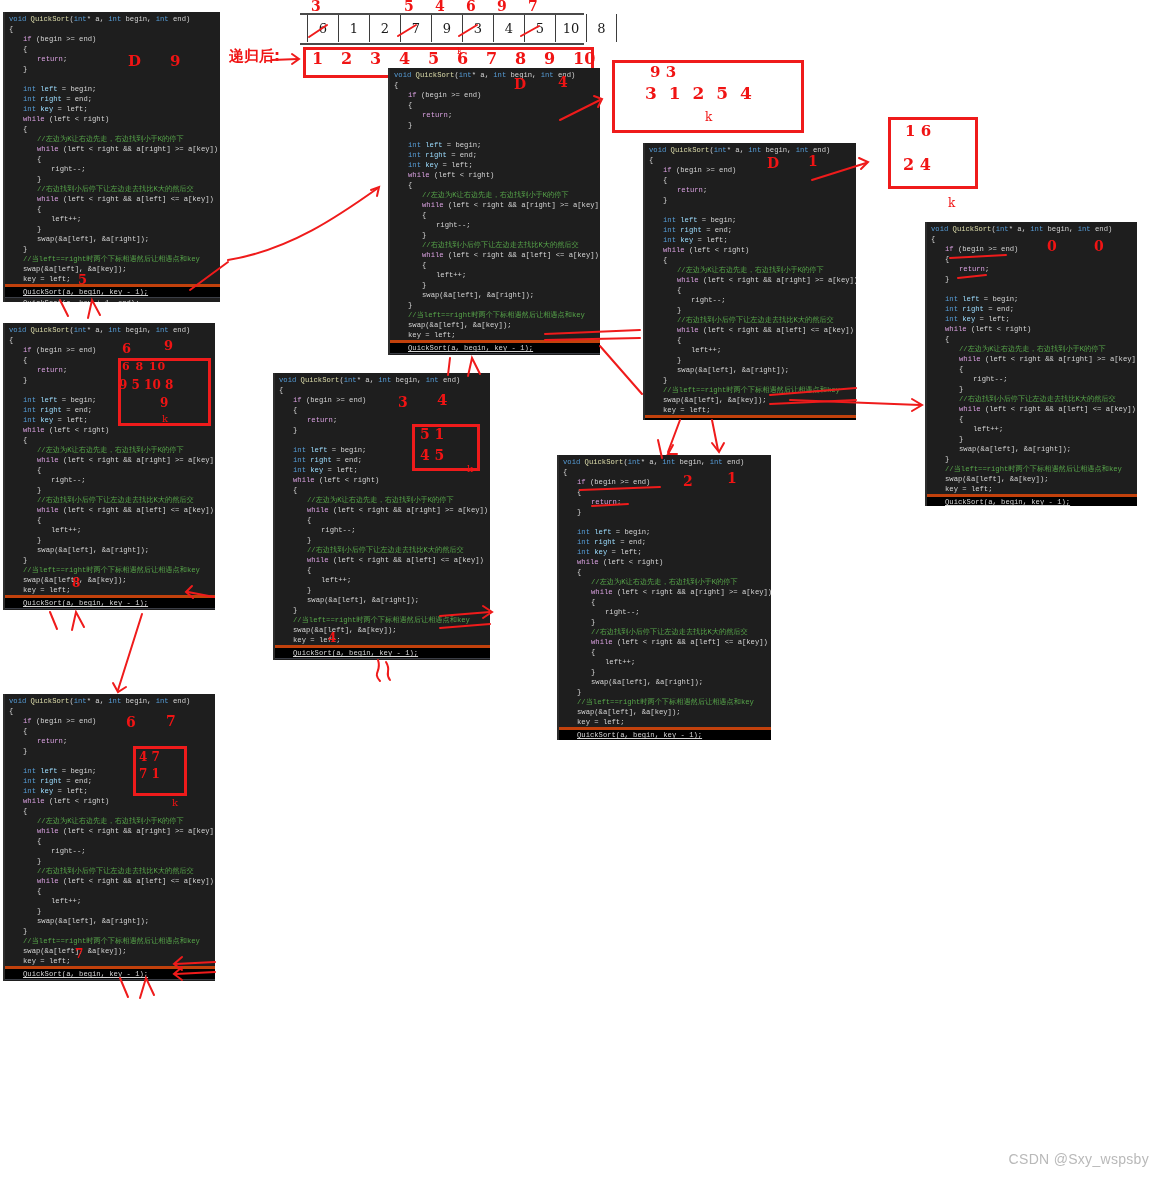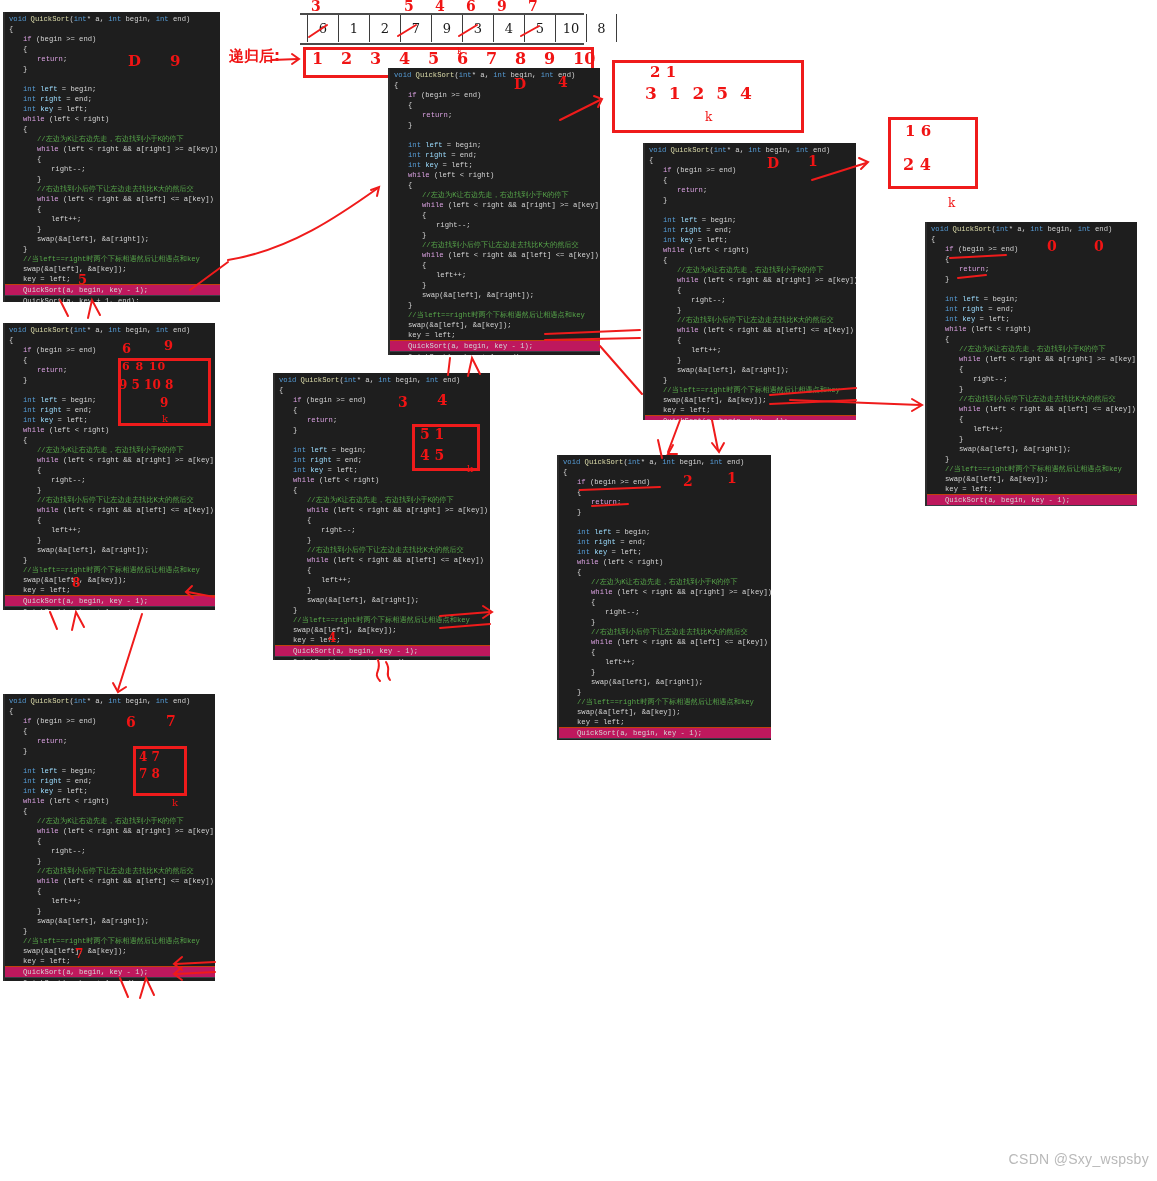--- a/index.html
+++ b/index.html
@@ -17,21 +17,21 @@
     font-family:"Liberation Mono","DejaVu Sans Mono",monospace;
     font-size:7.2px;
     line-height:10.02px;
     white-space:pre;
     overflow:hidden;
     box-sizing:border-box;
     padding:2px 0 2px 0;
     border-left:2px solid #2d2d2d;
   }
   .code-window .ln{display:block;height:10.02px;padding-left:4px;position:relative;}
-  .code-window .ln.cur{background:#be185d;border-top:1px solid #c2410c;border-bottom:1px solid #3a3d45;}
+  .code-window .ln.cur{background:#000000;border-top:3px solid #c2410c;border-bottom:1px solid #3a3d45;text-decoration:underline;}
   .kw{color:#569cd6;}
   .fn{color:#dcdcaa;}
   .var{color:#9cdcfe;}
   .cm{color:#57a64a;}
   .pl{color:#d4d4d4;}
   .ctl{color:#d8a0df;}
 
   
   .ink{
     position:absolute;
@@ -111,38 +111,38 @@
     <div class="code-window" style="left: 3px; top: 323px; width: 212px; height: 287px;"><span class="ln" style="padding-left:4px"><span class="kw">void </span><span class="fn">QuickSort</span><span class="pl">(</span><span class="kw">int</span><span class="pl">* a, </span><span class="kw">int</span><span class="pl"> begin, </span><span class="kw">int</span><span class="pl"> end)</span></span><span class="ln" style="padding-left:4px"><span class="pl">{</span></span><span class="ln" style="padding-left:18px"><span class="ctl">if</span><span class="pl"> (begin &gt;= end)</span></span><span class="ln" style="padding-left:18px"><span class="pl">{</span></span><span class="ln" style="padding-left:32px"><span class="ctl">return</span><span class="pl">;</span></span><span class="ln" style="padding-left:18px"><span class="pl">}</span></span><span class="ln" style="padding-left:4px">&nbsp;</span><span class="ln" style="padding-left:18px"><span class="kw">int</span><span class="var"> left</span><span class="pl"> = begin;</span></span><span class="ln" style="padding-left:18px"><span class="kw">int</span><span class="var"> right</span><span class="pl"> = end;</span></span><span class="ln" style="padding-left:18px"><span class="kw">int</span><span class="var"> key</span><span class="pl"> = left;</span></span><span class="ln" style="padding-left:18px"><span class="ctl">while</span><span class="pl"> (left &lt; right)</span></span><span class="ln" style="padding-left:18px"><span class="pl">{</span></span><span class="ln" style="padding-left:32px"><span class="cm">//左边为K让右边先走，右边找到小于K的停下</span></span><span class="ln" style="padding-left:32px"><span class="ctl">while</span><span class="pl"> (left &lt; right &amp;&amp; a[right] &gt;= a[key])</span></span><span class="ln" style="padding-left:32px"><span class="pl">{</span></span><span class="ln" style="padding-left:46px"><span class="pl">right--;</span></span><span class="ln" style="padding-left:32px"><span class="pl">}</span></span><span class="ln" style="padding-left:32px"><span class="cm">//右边找到小后停下让左边走去找比K大的然后交</span></span><span class="ln" style="padding-left:32px"><span class="ctl">while</span><span class="pl"> (left &lt; right &amp;&amp; a[left] &lt;= a[key])</span></span><span class="ln" style="padding-left:32px"><span class="pl">{</span></span><span class="ln" style="padding-left:46px"><span class="pl">left++;</span></span><span class="ln" style="padding-left:32px"><span class="pl">}</span></span><span class="ln" style="padding-left:32px"><span class="pl">swap(&amp;a[left], &amp;a[right]);</span></span><span class="ln" style="padding-left:18px"><span class="pl">}</span></span><span class="ln" style="padding-left:18px"><span class="cm">//当left==right时两个下标相遇然后让相遇点和key</span></span><span class="ln" style="padding-left:18px"><span class="pl">swap(&amp;a[left], &amp;a[key]);</span></span><span class="ln" style="padding-left:18px"><span class="pl">key = left;</span></span><span class="ln cur" style="padding-left:18px"><span class="pl">QuickSort(a, begin, key - 1);</span></span><span class="ln" style="padding-left:18px"><span class="pl">QuickSort(a, key + 1, end);</span></span></div>
     <div class="code-window" style="left: 3px; top: 694px; width: 212px; height: 287px;"><span class="ln" style="padding-left:4px"><span class="kw">void </span><span class="fn">QuickSort</span><span class="pl">(</span><span class="kw">int</span><span class="pl">* a, </span><span class="kw">int</span><span class="pl"> begin, </span><span class="kw">int</span><span class="pl"> end)</span></span><span class="ln" style="padding-left:4px"><span class="pl">{</span></span><span class="ln" style="padding-left:18px"><span class="ctl">if</span><span class="pl"> (begin &gt;= end)</span></span><span class="ln" style="padding-left:18px"><span class="pl">{</span></span><span class="ln" style="padding-left:32px"><span class="ctl">return</span><span class="pl">;</span></span><span class="ln" style="padding-left:18px"><span class="pl">}</span></span><span class="ln" style="padding-left:4px">&nbsp;</span><span class="ln" style="padding-left:18px"><span class="kw">int</span><span class="var"> left</span><span class="pl"> = begin;</span></span><span class="ln" style="padding-left:18px"><span class="kw">int</span><span class="var"> right</span><span class="pl"> = end;</span></span><span class="ln" style="padding-left:18px"><span class="kw">int</span><span class="var"> key</span><span class="pl"> = left;</span></span><span class="ln" style="padding-left:18px"><span class="ctl">while</span><span class="pl"> (left &lt; right)</span></span><span class="ln" style="padding-left:18px"><span class="pl">{</span></span><span class="ln" style="padding-left:32px"><span class="cm">//左边为K让右边先走，右边找到小于K的停下</span></span><span class="ln" style="padding-left:32px"><span class="ctl">while</span><span class="pl"> (left &lt; right &amp;&amp; a[right] &gt;= a[key])</span></span><span class="ln" style="padding-left:32px"><span class="pl">{</span></span><span class="ln" style="padding-left:46px"><span class="pl">right--;</span></span><span class="ln" style="padding-left:32px"><span class="pl">}</span></span><span class="ln" style="padding-left:32px"><span class="cm">//右边找到小后停下让左边走去找比K大的然后交</span></span><span class="ln" style="padding-left:32px"><span class="ctl">while</span><span class="pl"> (left &lt; right &amp;&amp; a[left] &lt;= a[key])</span></span><span class="ln" style="padding-left:32px"><span class="pl">{</span></span><span class="ln" style="padding-left:46px"><span class="pl">left++;</span></span><span class="ln" style="padding-left:32px"><span class="pl">}</span></span><span class="ln" style="padding-left:32px"><span class="pl">swap(&amp;a[left], &amp;a[right]);</span></span><span class="ln" style="padding-left:18px"><span class="pl">}</span></span><span class="ln" style="padding-left:18px"><span class="cm">//当left==right时两个下标相遇然后让相遇点和key</span></span><span class="ln" style="padding-left:18px"><span class="pl">swap(&amp;a[left], &amp;a[key]);</span></span><span class="ln" style="padding-left:18px"><span class="pl">key = left;</span></span><span class="ln cur" style="padding-left:18px"><span class="pl">QuickSort(a, begin, key - 1);</span></span><span class="ln" style="padding-left:18px"><span class="pl">QuickSort(a, key + 1, end);</span></span></div>
     <div class="code-window" style="left: 388px; top: 68px; width: 212px; height: 287px;"><span class="ln" style="padding-left:4px"><span class="kw">void </span><span class="fn">QuickSort</span><span class="pl">(</span><span class="kw">int</span><span class="pl">* a, </span><span class="kw">int</span><span class="pl"> begin, </span><span class="kw">int</span><span class="pl"> end)</span></span><span class="ln" style="padding-left:4px"><span class="pl">{</span></span><span class="ln" style="padding-left:18px"><span class="ctl">if</span><span class="pl"> (begin &gt;= end)</span></span><span class="ln" style="padding-left:18px"><span class="pl">{</span></span><span class="ln" style="padding-left:32px"><span class="ctl">return</span><span class="pl">;</span></span><span class="ln" style="padding-left:18px"><span class="pl">}</span></span><span class="ln" style="padding-left:4px">&nbsp;</span><span class="ln" style="padding-left:18px"><span class="kw">int</span><span class="var"> left</span><span class="pl"> = begin;</span></span><span class="ln" style="padding-left:18px"><span class="kw">int</span><span class="var"> right</span><span class="pl"> = end;</span></span><span class="ln" style="padding-left:18px"><span class="kw">int</span><span class="var"> key</span><span class="pl"> = left;</span></span><span class="ln" style="padding-left:18px"><span class="ctl">while</span><span class="pl"> (left &lt; right)</span></span><span class="ln" style="padding-left:18px"><span class="pl">{</span></span><span class="ln" style="padding-left:32px"><span class="cm">//左边为K让右边先走，右边找到小于K的停下</span></span><span class="ln" style="padding-left:32px"><span class="ctl">while</span><span class="pl"> (left &lt; right &amp;&amp; a[right] &gt;= a[key])</span></span><span class="ln" style="padding-left:32px"><span class="pl">{</span></span><span class="ln" style="padding-left:46px"><span class="pl">right--;</span></span><span class="ln" style="padding-left:32px"><span class="pl">}</span></span><span class="ln" style="padding-left:32px"><span class="cm">//右边找到小后停下让左边走去找比K大的然后交</span></span><span class="ln" style="padding-left:32px"><span class="ctl">while</span><span class="pl"> (left &lt; right &amp;&amp; a[left] &lt;= a[key])</span></span><span class="ln" style="padding-left:32px"><span class="pl">{</span></span><span class="ln" style="padding-left:46px"><span class="pl">left++;</span></span><span class="ln" style="padding-left:32px"><span class="pl">}</span></span><span class="ln" style="padding-left:32px"><span class="pl">swap(&amp;a[left], &amp;a[right]);</span></span><span class="ln" style="padding-left:18px"><span class="pl">}</span></span><span class="ln" style="padding-left:18px"><span class="cm">//当left==right时两个下标相遇然后让相遇点和key</span></span><span class="ln" style="padding-left:18px"><span class="pl">swap(&amp;a[left], &amp;a[key]);</span></span><span class="ln" style="padding-left:18px"><span class="pl">key = left;</span></span><span class="ln cur" style="padding-left:18px"><span class="pl">QuickSort(a, begin, key - 1);</span></span><span class="ln" style="padding-left:18px"><span class="pl">QuickSort(a, key + 1, end);</span></span></div>
     <div class="code-window" style="left: 273px; top: 373px; width: 217px; height: 287px;"><span class="ln" style="padding-left:4px"><span class="kw">void </span><span class="fn">QuickSort</span><span class="pl">(</span><span class="kw">int</span><span class="pl">* a, </span><span class="kw">int</span><span class="pl"> begin, </span><span class="kw">int</span><span class="pl"> end)</span></span><span class="ln" style="padding-left:4px"><span class="pl">{</span></span><span class="ln" style="padding-left:18px"><span class="ctl">if</span><span class="pl"> (begin &gt;= end)</span></span><span class="ln" style="padding-left:18px"><span class="pl">{</span></span><span class="ln" style="padding-left:32px"><span class="ctl">return</span><span class="pl">;</span></span><span class="ln" style="padding-left:18px"><span class="pl">}</span></span><span class="ln" style="padding-left:4px">&nbsp;</span><span class="ln" style="padding-left:18px"><span class="kw">int</span><span class="var"> left</span><span class="pl"> = begin;</span></span><span class="ln" style="padding-left:18px"><span class="kw">int</span><span class="var"> right</span><span class="pl"> = end;</span></span><span class="ln" style="padding-left:18px"><span class="kw">int</span><span class="var"> key</span><span class="pl"> = left;</span></span><span class="ln" style="padding-left:18px"><span class="ctl">while</span><span class="pl"> (left &lt; right)</span></span><span class="ln" style="padding-left:18px"><span class="pl">{</span></span><span class="ln" style="padding-left:32px"><span class="cm">//左边为K让右边先走，右边找到小于K的停下</span></span><span class="ln" style="padding-left:32px"><span class="ctl">while</span><span class="pl"> (left &lt; right &amp;&amp; a[right] &gt;= a[key])</span></span><span class="ln" style="padding-left:32px"><span class="pl">{</span></span><span class="ln" style="padding-left:46px"><span class="pl">right--;</span></span><span class="ln" style="padding-left:32px"><span class="pl">}</span></span><span class="ln" style="padding-left:32px"><span class="cm">//右边找到小后停下让左边走去找比K大的然后交</span></span><span class="ln" style="padding-left:32px"><span class="ctl">while</span><span class="pl"> (left &lt; right &amp;&amp; a[left] &lt;= a[key])</span></span><span class="ln" style="padding-left:32px"><span class="pl">{</span></span><span class="ln" style="padding-left:46px"><span class="pl">left++;</span></span><span class="ln" style="padding-left:32px"><span class="pl">}</span></span><span class="ln" style="padding-left:32px"><span class="pl">swap(&amp;a[left], &amp;a[right]);</span></span><span class="ln" style="padding-left:18px"><span class="pl">}</span></span><span class="ln" style="padding-left:18px"><span class="cm">//当left==right时两个下标相遇然后让相遇点和key</span></span><span class="ln" style="padding-left:18px"><span class="pl">swap(&amp;a[left], &amp;a[key]);</span></span><span class="ln" style="padding-left:18px"><span class="pl">key = left;</span></span><span class="ln cur" style="padding-left:18px"><span class="pl">QuickSort(a, begin, key - 1);</span></span><span class="ln" style="padding-left:18px"><span class="pl">QuickSort(a, key + 1, end);</span></span></div>
     <div class="code-window" style="left: 643px; top: 143px; width: 213px; height: 277px;"><span class="ln" style="padding-left:4px"><span class="kw">void </span><span class="fn">QuickSort</span><span class="pl">(</span><span class="kw">int</span><span class="pl">* a, </span><span class="kw">int</span><span class="pl"> begin, </span><span class="kw">int</span><span class="pl"> end)</span></span><span class="ln" style="padding-left:4px"><span class="pl">{</span></span><span class="ln" style="padding-left:18px"><span class="ctl">if</span><span class="pl"> (begin &gt;= end)</span></span><span class="ln" style="padding-left:18px"><span class="pl">{</span></span><span class="ln" style="padding-left:32px"><span class="ctl">return</span><span class="pl">;</span></span><span class="ln" style="padding-left:18px"><span class="pl">}</span></span><span class="ln" style="padding-left:4px">&nbsp;</span><span class="ln" style="padding-left:18px"><span class="kw">int</span><span class="var"> left</span><span class="pl"> = begin;</span></span><span class="ln" style="padding-left:18px"><span class="kw">int</span><span class="var"> right</span><span class="pl"> = end;</span></span><span class="ln" style="padding-left:18px"><span class="kw">int</span><span class="var"> key</span><span class="pl"> = left;</span></span><span class="ln" style="padding-left:18px"><span class="ctl">while</span><span class="pl"> (left &lt; right)</span></span><span class="ln" style="padding-left:18px"><span class="pl">{</span></span><span class="ln" style="padding-left:32px"><span class="cm">//左边为K让右边先走，右边找到小于K的停下</span></span><span class="ln" style="padding-left:32px"><span class="ctl">while</span><span class="pl"> (left &lt; right &amp;&amp; a[right] &gt;= a[key])</span></span><span class="ln" style="padding-left:32px"><span class="pl">{</span></span><span class="ln" style="padding-left:46px"><span class="pl">right--;</span></span><span class="ln" style="padding-left:32px"><span class="pl">}</span></span><span class="ln" style="padding-left:32px"><span class="cm">//右边找到小后停下让左边走去找比K大的然后交</span></span><span class="ln" style="padding-left:32px"><span class="ctl">while</span><span class="pl"> (left &lt; right &amp;&amp; a[left] &lt;= a[key])</span></span><span class="ln" style="padding-left:32px"><span class="pl">{</span></span><span class="ln" style="padding-left:46px"><span class="pl">left++;</span></span><span class="ln" style="padding-left:32px"><span class="pl">}</span></span><span class="ln" style="padding-left:32px"><span class="pl">swap(&amp;a[left], &amp;a[right]);</span></span><span class="ln" style="padding-left:18px"><span class="pl">}</span></span><span class="ln" style="padding-left:18px"><span class="cm">//当left==right时两个下标相遇然后让相遇点和key</span></span><span class="ln" style="padding-left:18px"><span class="pl">swap(&amp;a[left], &amp;a[key]);</span></span><span class="ln" style="padding-left:18px"><span class="pl">key = left;</span></span><span class="ln cur" style="padding-left:18px"><span class="pl">QuickSort(a, begin, key - 1);</span></span></div>
     <div class="code-window" style="left: 557px; top: 455px; width: 214px; height: 285px;"><span class="ln" style="padding-left:4px"><span class="kw">void </span><span class="fn">QuickSort</span><span class="pl">(</span><span class="kw">int</span><span class="pl">* a, </span><span class="kw">int</span><span class="pl"> begin, </span><span class="kw">int</span><span class="pl"> end)</span></span><span class="ln" style="padding-left:4px"><span class="pl">{</span></span><span class="ln" style="padding-left:18px"><span class="ctl">if</span><span class="pl"> (begin &gt;= end)</span></span><span class="ln" style="padding-left:18px"><span class="pl">{</span></span><span class="ln" style="padding-left:32px"><span class="ctl">return</span><span class="pl">;</span></span><span class="ln" style="padding-left:18px"><span class="pl">}</span></span><span class="ln" style="padding-left:4px">&nbsp;</span><span class="ln" style="padding-left:18px"><span class="kw">int</span><span class="var"> left</span><span class="pl"> = begin;</span></span><span class="ln" style="padding-left:18px"><span class="kw">int</span><span class="var"> right</span><span class="pl"> = end;</span></span><span class="ln" style="padding-left:18px"><span class="kw">int</span><span class="var"> key</span><span class="pl"> = left;</span></span><span class="ln" style="padding-left:18px"><span class="ctl">while</span><span class="pl"> (left &lt; right)</span></span><span class="ln" style="padding-left:18px"><span class="pl">{</span></span><span class="ln" style="padding-left:32px"><span class="cm">//左边为K让右边先走，右边找到小于K的停下</span></span><span class="ln" style="padding-left:32px"><span class="ctl">while</span><span class="pl"> (left &lt; right &amp;&amp; a[right] &gt;= a[key])</span></span><span class="ln" style="padding-left:32px"><span class="pl">{</span></span><span class="ln" style="padding-left:46px"><span class="pl">right--;</span></span><span class="ln" style="padding-left:32px"><span class="pl">}</span></span><span class="ln" style="padding-left:32px"><span class="cm">//右边找到小后停下让左边走去找比K大的然后交</span></span><span class="ln" style="padding-left:32px"><span class="ctl">while</span><span class="pl"> (left &lt; right &amp;&amp; a[left] &lt;= a[key])</span></span><span class="ln" style="padding-left:32px"><span class="pl">{</span></span><span class="ln" style="padding-left:46px"><span class="pl">left++;</span></span><span class="ln" style="padding-left:32px"><span class="pl">}</span></span><span class="ln" style="padding-left:32px"><span class="pl">swap(&amp;a[left], &amp;a[right]);</span></span><span class="ln" style="padding-left:18px"><span class="pl">}</span></span><span class="ln" style="padding-left:18px"><span class="cm">//当left==right时两个下标相遇然后让相遇点和key</span></span><span class="ln" style="padding-left:18px"><span class="pl">swap(&amp;a[left], &amp;a[key]);</span></span><span class="ln" style="padding-left:18px"><span class="pl">key = left;</span></span><span class="ln cur" style="padding-left:18px"><span class="pl">QuickSort(a, begin, key - 1);</span></span><span class="ln" style="padding-left:18px"></span></div>
     <div class="code-window" style="left: 925px; top: 222px; width: 212px; height: 284px;"><span class="ln" style="padding-left:4px"><span class="kw">void </span><span class="fn">QuickSort</span><span class="pl">(</span><span class="kw">int</span><span class="pl">* a, </span><span class="kw">int</span><span class="pl"> begin, </span><span class="kw">int</span><span class="pl"> end)</span></span><span class="ln" style="padding-left:4px"><span class="pl">{</span></span><span class="ln" style="padding-left:18px"><span class="ctl">if</span><span class="pl"> (begin &gt;= end)</span></span><span class="ln" style="padding-left:18px"><span class="pl">{</span></span><span class="ln" style="padding-left:32px"><span class="ctl">return</span><span class="pl">;</span></span><span class="ln" style="padding-left:18px"><span class="pl">}</span></span><span class="ln" style="padding-left:4px">&nbsp;</span><span class="ln" style="padding-left:18px"><span class="kw">int</span><span class="var"> left</span><span class="pl"> = begin;</span></span><span class="ln" style="padding-left:18px"><span class="kw">int</span><span class="var"> right</span><span class="pl"> = end;</span></span><span class="ln" style="padding-left:18px"><span class="kw">int</span><span class="var"> key</span><span class="pl"> = left;</span></span><span class="ln" style="padding-left:18px"><span class="ctl">while</span><span class="pl"> (left &lt; right)</span></span><span class="ln" style="padding-left:18px"><span class="pl">{</span></span><span class="ln" style="padding-left:32px"><span class="cm">//左边为K让右边先走，右边找到小于K的停下</span></span><span class="ln" style="padding-left:32px"><span class="ctl">while</span><span class="pl"> (left &lt; right &amp;&amp; a[right] &gt;= a[key])</span></span><span class="ln" style="padding-left:32px"><span class="pl">{</span></span><span class="ln" style="padding-left:46px"><span class="pl">right--;</span></span><span class="ln" style="padding-left:32px"><span class="pl">}</span></span><span class="ln" style="padding-left:32px"><span class="cm">//右边找到小后停下让左边走去找比K大的然后交</span></span><span class="ln" style="padding-left:32px"><span class="ctl">while</span><span class="pl"> (left &lt; right &amp;&amp; a[left] &lt;= a[key])</span></span><span class="ln" style="padding-left:32px"><span class="pl">{</span></span><span class="ln" style="padding-left:46px"><span class="pl">left++;</span></span><span class="ln" style="padding-left:32px"><span class="pl">}</span></span><span class="ln" style="padding-left:32px"><span class="pl">swap(&amp;a[left], &amp;a[right]);</span></span><span class="ln" style="padding-left:18px"><span class="pl">}</span></span><span class="ln" style="padding-left:18px"><span class="cm">//当left==right时两个下标相遇然后让相遇点和key</span></span><span class="ln" style="padding-left:18px"><span class="pl">swap(&amp;a[left], &amp;a[key]);</span></span><span class="ln" style="padding-left:18px"><span class="pl">key = left;</span></span><span class="ln cur" style="padding-left:18px"><span class="pl">QuickSort(a, begin, key - 1);</span></span></div>
   </div>
 
 <div class="ink-box filled" style="left:612px;top:60px;width:192px;height:73px;"></div>
-<span class="ink" style="left:650px;top:63px;font-size:15px;">2      1</span>
+<span class="ink" style="left:650px;top:63px;font-size:15px;">9      3</span>
 <span class="ink" style="left:645px;top:83px;font-size:17px;letter-spacing:3px;">3  1  2  5  4</span>
 <span class="ink" style="left:705px;top:110px;font-size:12px;font-weight:400;">k</span>
 
 <div class="ink-box filled" style="left:888px;top:117px;width:90px;height:72px;"></div>
 <span class="ink" style="left:905px;top:122px;font-size:15px;">1    6</span>
 <span class="ink" style="left:903px;top:155px;font-size:16px;">2    4</span>
 <span class="ink" style="left:948px;top:196px;font-size:12px;font-weight:400;">k</span>
 
 <div class="ink-box" style="left:118px;top:358px;width:93px;height:68px;"></div>
 <span class="ink" style="left:122px;top:360px;font-size:11px;letter-spacing:1px;">6    8   10</span>
 <span class="ink" style="left:119px;top:378px;font-size:12px;letter-spacing:0px;">9  5  10  8</span>
 <span class="ink" style="left:160px;top:396px;font-size:12px;">9</span>
 <span class="ink" style="left:162px;top:413px;font-size:10px;font-weight:400;">k</span>
 
 <div class="ink-box" style="left:133px;top:746px;width:54px;height:50px;"></div>
 <span class="ink" style="left:139px;top:750px;font-size:12px;">4   7</span>
-<span class="ink" style="left:139px;top:767px;font-size:12px;">7   8</span>
+<span class="ink" style="left:139px;top:767px;font-size:12px;">7   1</span>
 <span class="ink" style="left:172px;top:797px;font-size:10px;font-weight:400;">k</span>
 
 <div class="ink-box" style="left:412px;top:424px;width:68px;height:47px;"></div>
 <span class="ink" style="left:420px;top:426px;font-size:14px;">5   1</span>
 <span class="ink" style="left:420px;top:447px;font-size:14px;">4   5</span>
 <span class="ink" style="left:467px;top:463px;font-size:10px;font-weight:400;">k</span>
 
 <span class="ink" style="left:128px;top:52px;font-size:15px;">D</span>
 <span class="ink" style="left:170px;top:52px;font-size:15px;">9</span>
 <span class="ink" style="left:78px;top:272px;font-size:13px;">5</span>

